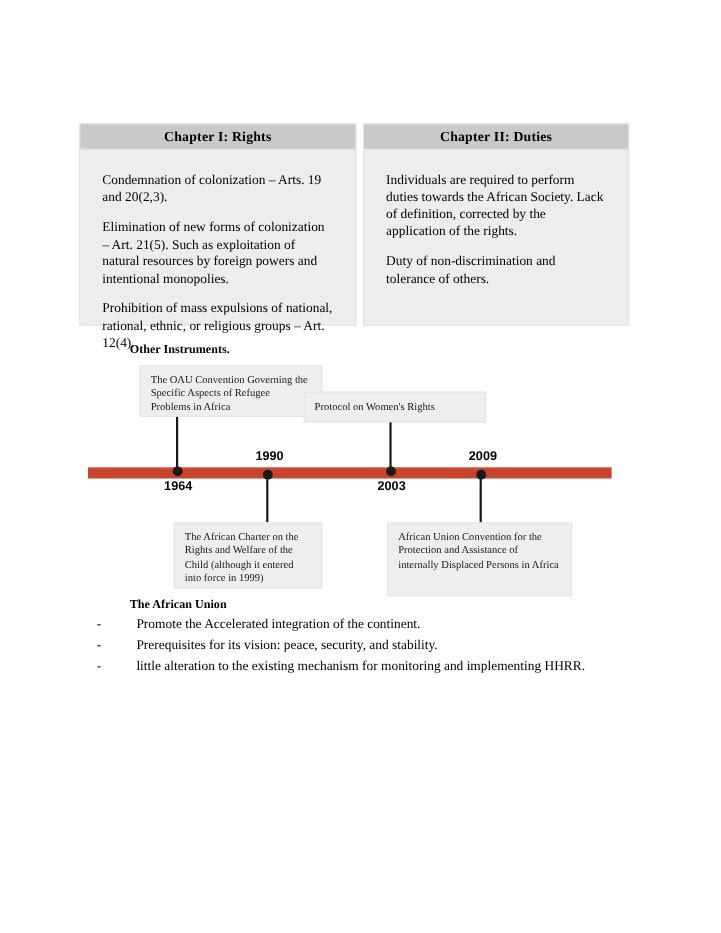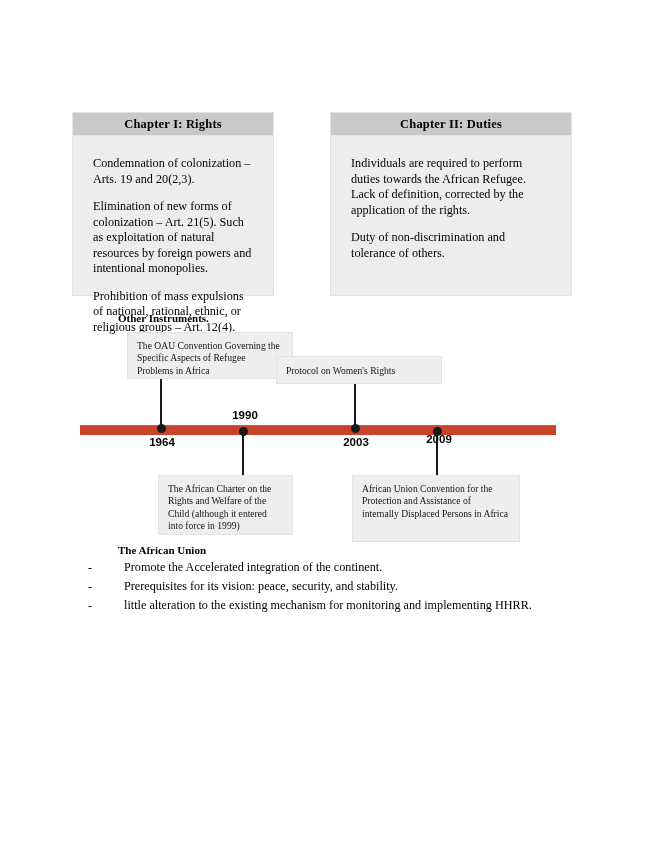--- a/index.html
+++ b/index.html
@@ -23,21 +23,21 @@
     height: 848px;
   }
 
   
   .chapter-table {
     position: absolute;
     background: #ededed;
     border: 1px solid #e2e2e2;
     box-sizing: border-box;
   }
-  #table-rights  { left: 72px;  top: 112px; width: 202px; height: 184px; }
+  #table-rights  { left: 72px;  top: 112px; width: 252px; height: 184px; }
   #table-duties  { left: 330px; top: 112px; width: 242px; height: 184px; }
 
   .chapter-header {
     background: #c9c9c9;
     height: 23px;
     line-height: 23px;
     text-align: center;
     font-weight: bold;
     font-size: 12.5px;
     letter-spacing: 0.2px;
@@ -142,21 +142,21 @@
     <div class="chapter-body">
       <p>Condemnation of colonization – Arts. 19 and 20(2,3).</p>
       <p>Elimination of new forms of colonization – Art. 21(5). Such as exploitation of natural resources by foreign powers and intentional monopolies.</p>
       <p>Prohibition of mass expulsions of national, rational, ethnic, or religious groups – Art. 12(4).</p>
     </div>
   </div>
 
   <div class="chapter-table" id="table-duties">
     <div class="chapter-header">Chapter II: Duties</div>
     <div class="chapter-body">
-      <p>Individuals are required to perform duties towards the African Refugee. Lack of definition, corrected by the application of the rights.</p>
+      <p>Individuals are required to perform duties towards the African Society. Lack of definition, corrected by the application of the rights.</p>
       <p>Duty of non-discrimination and tolerance of others.</p>
     </div>
   </div>
 
   <div class="section-heading" id="heading-other-instruments">Other Instruments.</div>
 
   <div id="timeline-area">
 
     <div class="tl-box" style="left:80px; top:7px; width:166px; height:47px;margin-left:47px;">The OAU Convention Governing the Specific Aspects of Refugee Problems in Africa</div>
 
@@ -171,21 +171,21 @@
     <div class="tl-line" style="left:437px; top:105px; height:45px;"></div>
 
     <div class="tl-dot" style="left:161px; top:99px;"></div>
     <div class="tl-dot" style="left:243px; top:102px;"></div>
     <div class="tl-dot" style="left:355px; top:99px;"></div>
     <div class="tl-dot" style="left:437px; top:102px;"></div>
 
     <div class="tl-year" style="left:162px; top:111px;">1964</div>
     <div class="tl-year" style="left:245px; top:84px;">1990</div>
     <div class="tl-year" style="left:356px; top:111px;">2003</div>
-    <div class="tl-year" style="left:439px; top:84px;margin-top:24px;">2009</div>
+    <div class="tl-year" style="left:439px; top:84px;">2009</div>
 
     <div class="tl-box" style="left:158px; top:150px; width:135px; height:60px;">The African Charter on the Rights and Welfare of the Child (although it entered into force in 1999)</div>
 
     <div class="tl-box" style="left:352px; top:150px; width:168px; height:67px;">African Union Convention for the Protection and Assistance of internally Displaced Persons in Africa</div>
   </div>
 
   <div class="section-heading" id="heading-african-union">The African Union</div>
 
   <div id="african-union-list">
     <div class="au-item">

